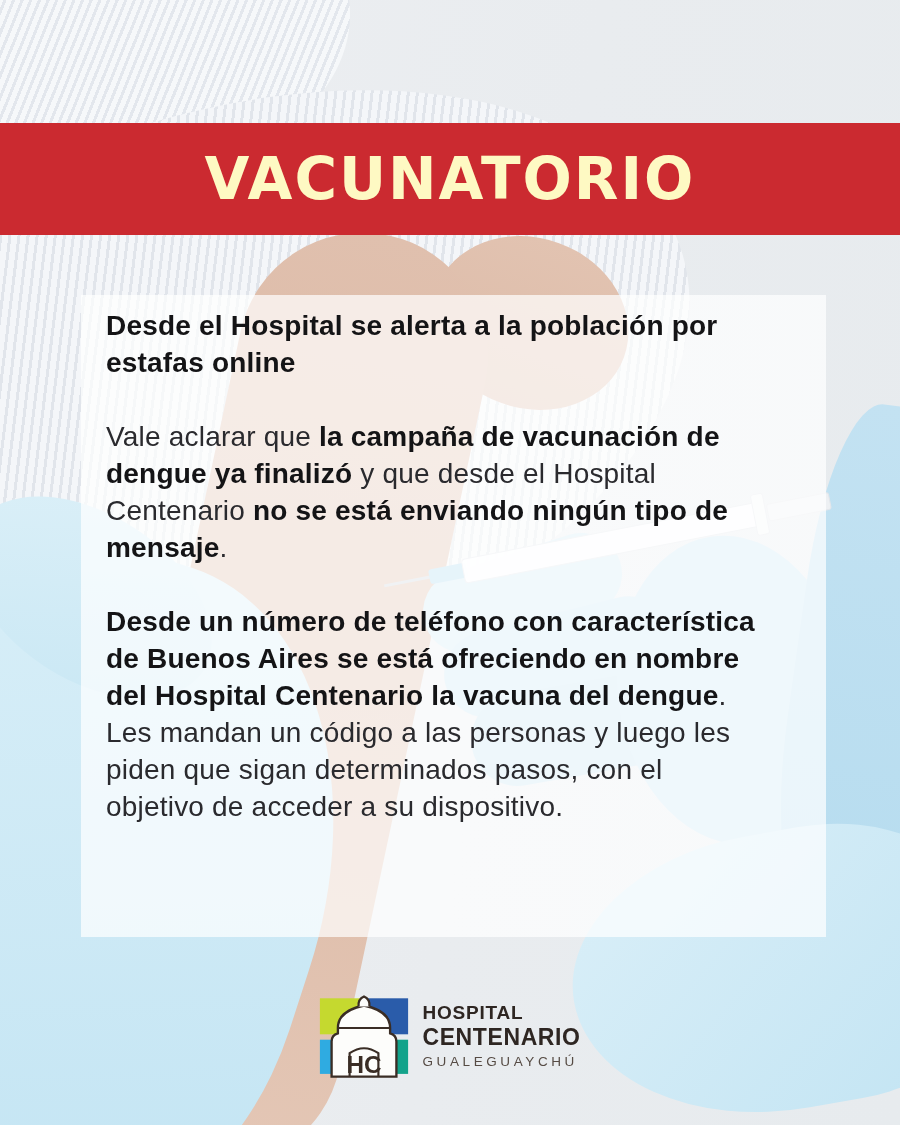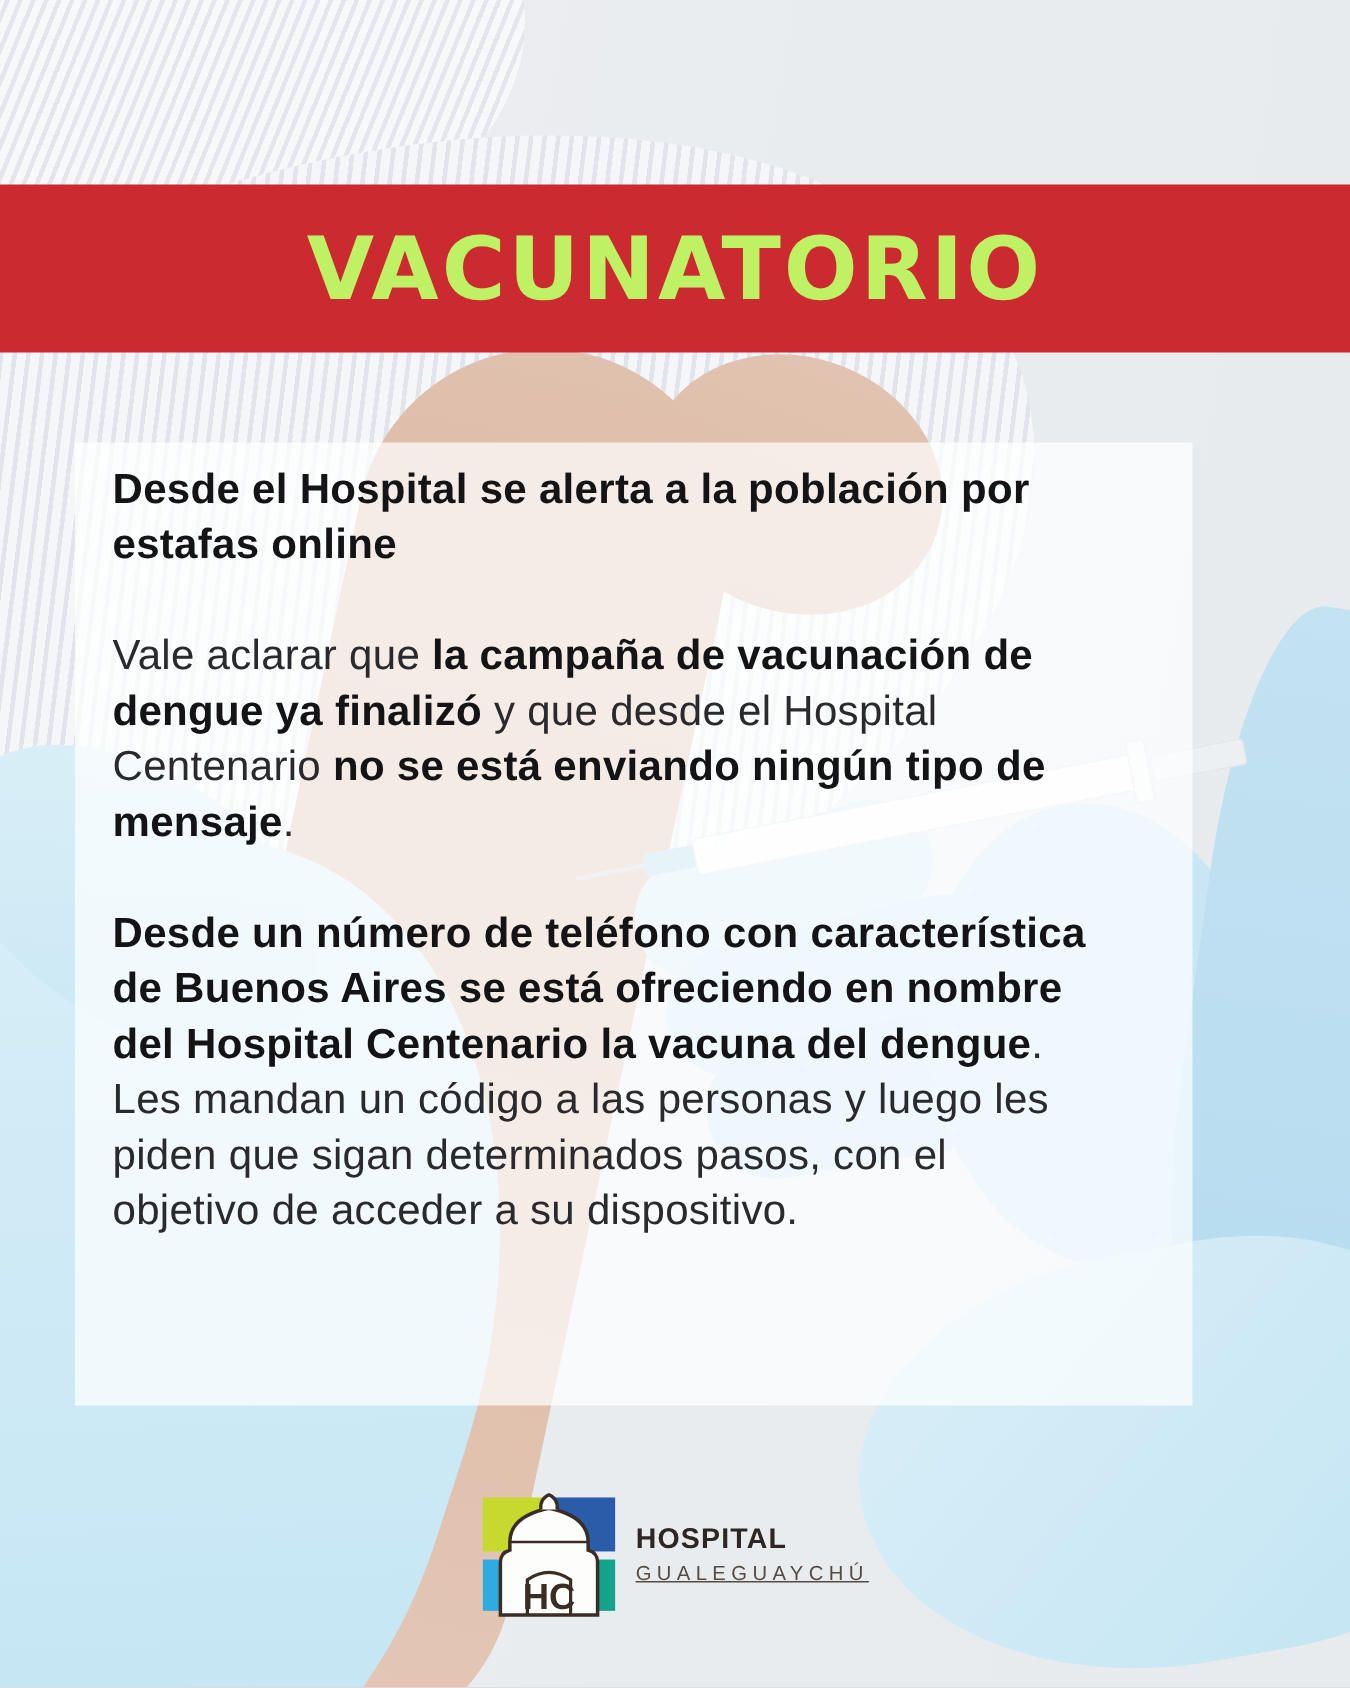--- a/index.html
+++ b/index.html
@@ -49,38 +49,38 @@
   .syr-barrel{position:absolute;left:42px;top:9px;width:300px;height:23px;border-radius:4px;
     background:rgba(252,253,254,.95);border:1px solid #e0e4e9;}
   .syr-flange{position:absolute;left:338px;top:1px;width:11px;height:40px;border-radius:3px;
     background:#f5f7f9;border:1px solid #e0e4e9;}
   .syr-plunger{position:absolute;left:352px;top:13px;width:62px;height:16px;border-radius:3px;
     background:#edf0f3;border:1px solid #e3e6ea;}
   
   .banner{position:absolute;left:0;top:123px;width:900px;height:112px;
     display:flex;align-items:center;justify-content:center;}
   .banner-title{font-family:"DejaVu Sans",sans-serif;font-weight:700;font-size:58px;
-    letter-spacing:2px;color:#bef264;}
+    letter-spacing:2px;color:#fef9c3;}
   
-  .card{position:absolute;left:50px;top:295px;width:745px;height:642px;
+  .card{position:absolute;left:81px;top:295px;width:745px;height:642px;
     background:rgba(255,255,255,.71);}
   .card-inner{padding:12px 58px 0 25px;font-size:28px;line-height:37px;
     color:#2a2a2e;letter-spacing:.2px;}
   .card-inner p{margin:0 0 37px 0;}
   .seg--bold{font-weight:700;color:#141416;}
   .seg--bold-italic{font-weight:700;font-style:italic;color:#141416;}
   .heading{font-weight:700;color:#141416;}
   
   .footer-logo{position:absolute;left:0;top:993px;width:900px;
     display:flex;justify-content:center;align-items:center;gap:13px;}
   .emblem{width:90px;height:88px;flex:0 0 auto;}
   .logo-text{display:flex;flex-direction:column;}
   .logo-line1{font-size:19px;font-weight:700;letter-spacing:.8px;color:#2e2622;line-height:23px;}
   .logo-line2{font-size:23px;font-weight:700;letter-spacing:.6px;color:#2e2622;line-height:27px;}
-  .logo-line3{font-size:13.5px;font-weight:400;letter-spacing:3.6px;color:#564b44;line-height:22px;text-decoration:underline;}
+  .logo-line3{font-size:13.5px;font-weight:400;letter-spacing:3.6px;color:#564b44;line-height:22px;}
 </style>
 </head>
 <body>
 
 <div class="poster">
 
   <div class="photo">
     <div class="knit-top"></div>
     <div class="knit-main"></div>
     <div class="shoulder"></div>
@@ -123,17 +123,18 @@
       <rect x="1" y="51" width="22" height="38" fill="#2fabe1"></rect>
       <rect x="77" y="51" width="22" height="38" fill="#13a38b"></rect>
       <path d="M14 92 L14 53 Q14 46 21 44 L21 38 Q21 19 50 13 Q79 19 79 38 L79 44 Q86 46 86 53 L86 92 Z" fill="#fdfdfb" stroke-width="2.6" stroke="#3a2d25"></path>
       <path d="M21 38 L79 38" fill="none" stroke-width="2" stroke="#3a2d25"></path>
       <path d="M44 14 Q43 6 50 3 Q57 6 56 14" fill="#fdfdfb" stroke-width="2.4" stroke="#3a2d25"></path>
       <path d="M34 92 L34 66 Q50 55 66 66 L66 92" fill="none" stroke-width="2.4" stroke="#3a2d25"></path>
       <text x="50" y="88" text-anchor="middle" font-family="Liberation Sans, sans-serif" font-size="27" font-weight="bold" fill="#3a2d25">HC</text>
     </svg>
     <div class="logo-text">
       <div class="logo-line1">HOSPITAL</div>
+      <div class="logo-line2">CENTENARIO</div>
       <div class="logo-line3">GUALEGUAYCHÚ</div>
     </div>
   </div>
 
 </div>
 
 </body></html>

